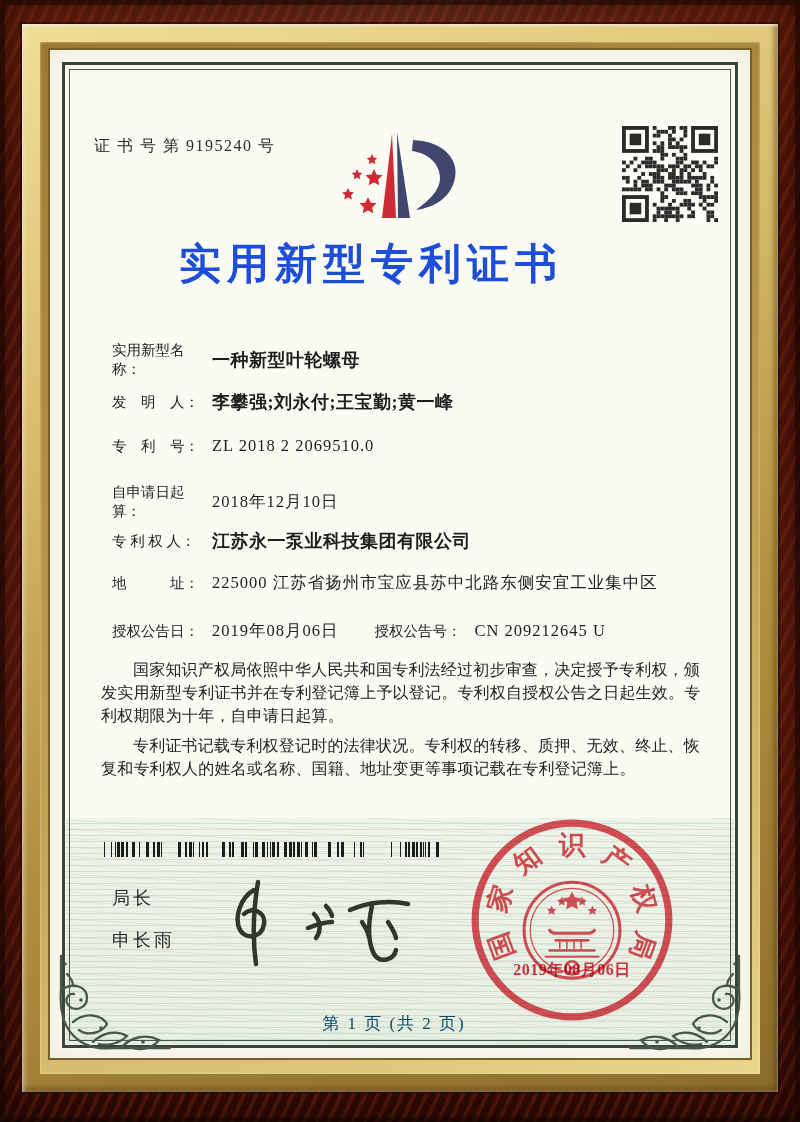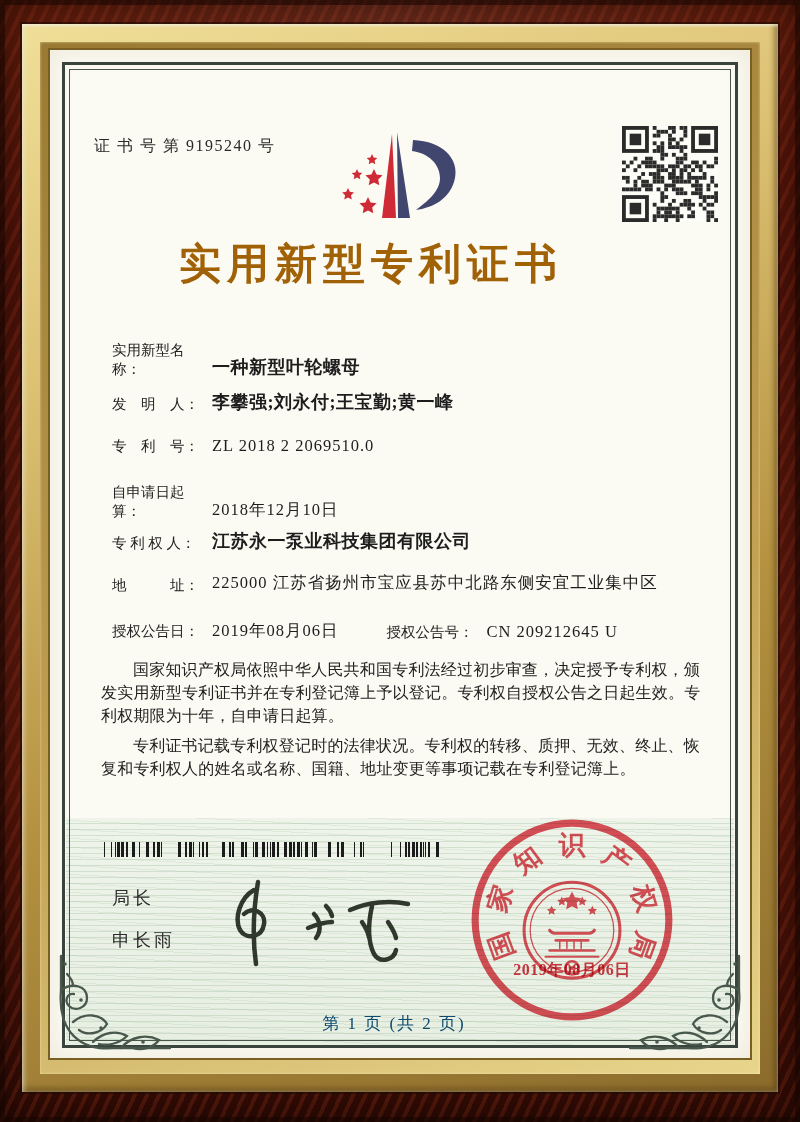--- a/index.html
+++ b/index.html
@@ -34,22 +34,22 @@
       repeating-linear-gradient(3deg, rgba(150,185,150,.18) 0 1px, rgba(255,255,255,0) 1px 9px),
       linear-gradient(180deg,#eff4ea,#e7eee2);}
   .border-outer{left:62px;top:62px;width:676px;height:986px;box-sizing:border-box;
     border:3px solid #39443d;}
   .border-inner{left:69px;top:69px;width:662px;height:972px;box-sizing:border-box;
     border:1px solid #4a554c;}
 
   
   .cert-no{left:94px;top:136px;font-size:16px;letter-spacing:1.5px;color:#2a2a2a;}
   .title{left:50px;top:236px;width:642px;text-align:center;font-size:42px;
-    font-weight:600;letter-spacing:6px;color:#a16207;}
-  .field-row{left:112px;display:flex;align-items:flex-end;color:#1d1d1d;}
+    font-weight:600;letter-spacing:6px;color:#1d4ed8;}
+  .field-row{left:112px;display:flex;align-items:center;color:#1d1d1d;}
   .f-label{width:100px;flex:none;font-size:14.5px;color:#222;}
   .v-lg{font-size:18px;font-weight:600;letter-spacing:.5px;}
   .v-md{font-size:16.5px;font-weight:500;letter-spacing:1px;}
   .addr{width:455px;line-height:24px;word-break:break-all;}
   .grant-group{display:flex;align-items:baseline;}
   .paras{left:94px;top:651px;width:618px;color:#222;}
   .paras p{margin:7px;text-indent:2em;font-size:16px;line-height:23px;letter-spacing:.2px;}
   .signer{left:112px;font-size:18px;letter-spacing:3px;color:#2c2c2c;
     font-family:"Liberation Sans","DejaVu Sans",sans-serif;}
   .seal-wrap{left:468px;top:816px;width:208px;height:208px;mix-blend-mode:multiply;opacity:.93;}
@@ -371,21 +371,21 @@
 </div>
 <div class="abs field-row" style="top:571px">
   <span class="f-label">地　　　址：</span>
   <span class="v-md addr">225000  江苏省扬州市宝应县苏中北路东侧安宜工业集中区</span>
 </div>
 <div class="abs field-row" style="top:620px;width:600px">
   <span class="grant-group">
     <span class="f-label">授权公告日：</span>
     <span class="v-md">2019年08月06日</span>
   </span>
-  <span class="grant-group" style="margin-left:48px">
+  <span class="grant-group" style="margin-left:36px">
     <span class="f-label">授权公告号：</span>
     <span class="v-md">CN 209212645 U</span>
   </span>
 </div>
 
 <div class="abs paras">
   <p>国家知识产权局依照中华人民共和国专利法经过初步审查，决定授予专利权，颁发实用新型专利证书并在专利登记簿上予以登记。专利权自授权公告之日起生效。专利权期限为十年，自申请日起算。</p>
   <p>专利证书记载专利权登记时的法律状况。专利权的转移、质押、无效、终止、恢复和专利权人的姓名或名称、国籍、地址变更等事项记载在专利登记簿上。</p>
 </div>
 

